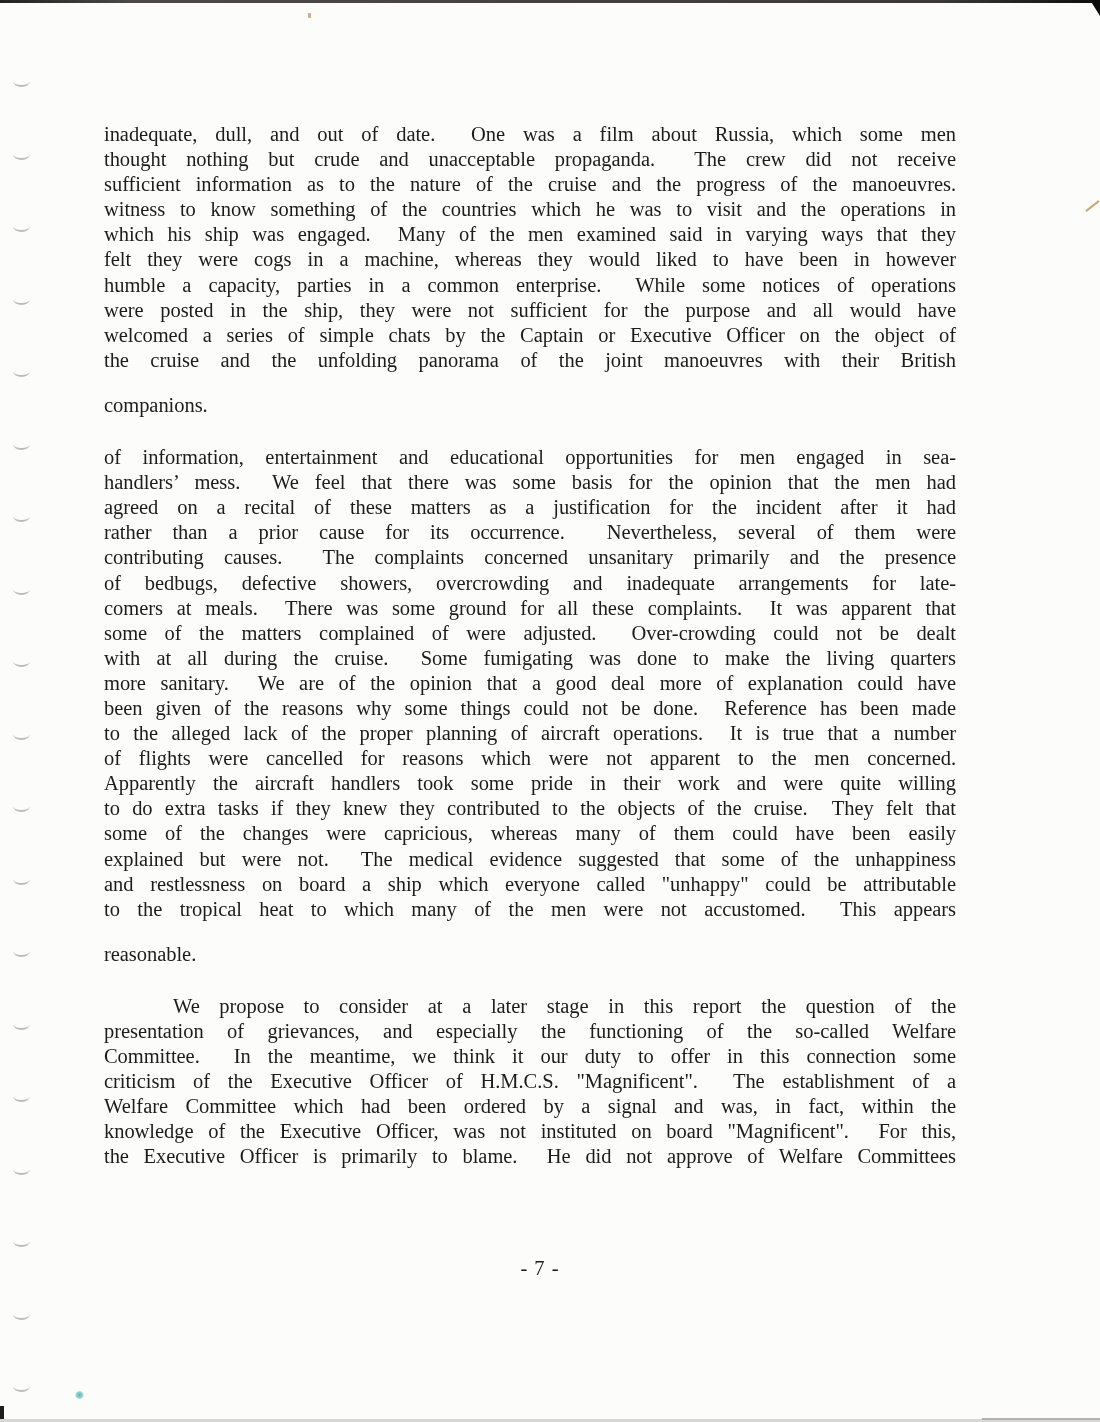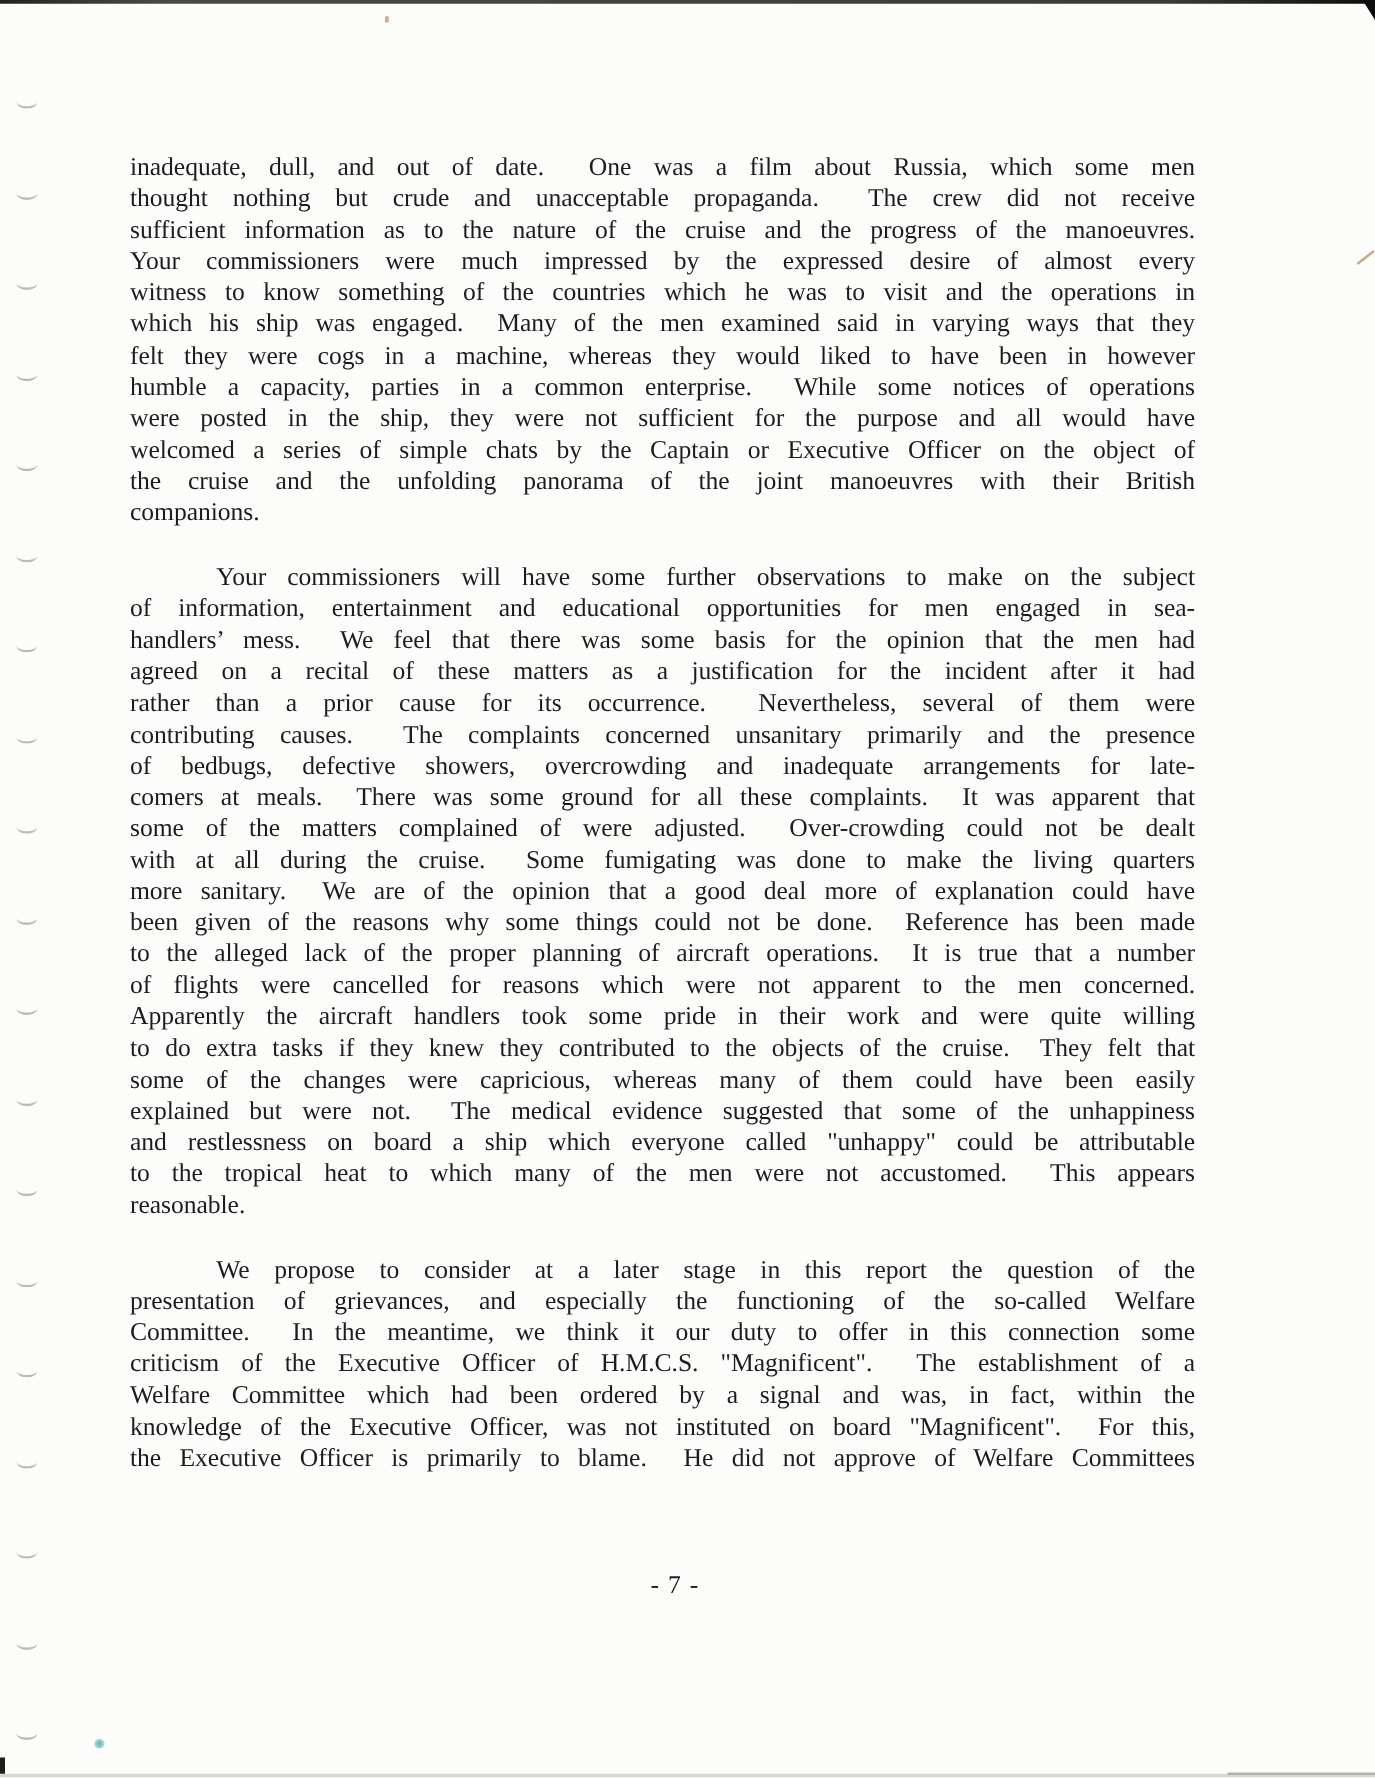--- a/index.html
+++ b/index.html
@@ -61,21 +61,21 @@
     color:var(--ink,#1c1c1c);
     font-size:20.5px;line-height:25.1px;
     letter-spacing:-0.05px;
   }
   .para + .para{margin-top:27px;}
   .line{
     white-space:pre-wrap;
     text-align:justify;
     text-align-last:justify;
   }
-  .line.last{text-align-last:left;}
+  .line.last{text-align-last:left;margin-top:20px;}
   .line.indent{text-indent:69px;}
   .pageno{
     position:absolute;left:114px;top:1257px;width:852px;
     text-align:center;font-size:20.5px;color:var(--ink,#1c1c1c);
     letter-spacing:1px;
   }
 </style>
 </head>
 <body style="--paper: #fcfcfb; --ink: #1c1c1c; --binder: #b3b0ab; --teal: #59b7b3; --tan: #c29a66; --edge-bottom: #d8d7d4;">
 
@@ -107,32 +107,30 @@
     </div>
 
   <div class="tan-speck"></div>
   <div class="tan-diagonal"></div>
 
   <div class="textblock" id="textblock">
       <div class="para">
         <div class="line">inadequate, dull, and out of date.  One was a film about Russia, which some men</div>
         <div class="line">thought nothing but crude and unacceptable propaganda.  The crew did not receive</div>
         <div class="line">sufficient information as to the nature of the cruise and the progress of the manoeuvres.</div>
-        <div class="line">Your commissioners were much impressed by the expressed desire of almost every</div>
         <div class="line">witness to know something of the countries which he was to visit and the operations in</div>
         <div class="line">which his ship was engaged.  Many of the men examined said in varying ways that they</div>
         <div class="line">felt they were cogs in a machine, whereas they would liked to have been in however</div>
         <div class="line">humble a capacity, parties in a common enterprise.  While some notices of operations</div>
         <div class="line">were posted in the ship, they were not sufficient for the purpose and all would have</div>
         <div class="line">welcomed a series of simple chats by the Captain or Executive Officer on the object of</div>
         <div class="line">the cruise and the unfolding panorama of the joint manoeuvres with their British</div>
         <div class="line last">companions.</div>
       </div>
       <div class="para">
-        <div class="line indent">Your commissioners will have some further observations to make on the subject</div>
         <div class="line">of information, entertainment and educational opportunities for men engaged in sea-</div>
         <div class="line">handlers’ mess.  We feel that there was some basis for the opinion that the men had</div>
         <div class="line">agreed on a recital of these matters as a justification for the incident after it had</div>
         <div class="line">rather than a prior cause for its occurrence.  Nevertheless, several of them were</div>
         <div class="line">contributing causes.  The complaints concerned unsanitary primarily and the presence</div>
         <div class="line">of bedbugs, defective showers, overcrowding and inadequate arrangements for late-</div>
         <div class="line">comers at meals.  There was some ground for all these complaints.  It was apparent that</div>
         <div class="line">some of the matters complained of were adjusted.  Over-crowding could not be dealt</div>
         <div class="line">with at all during the cruise.  Some fumigating was done to make the living quarters</div>
         <div class="line">more sanitary.  We are of the opinion that a good deal more of explanation could have</div>

